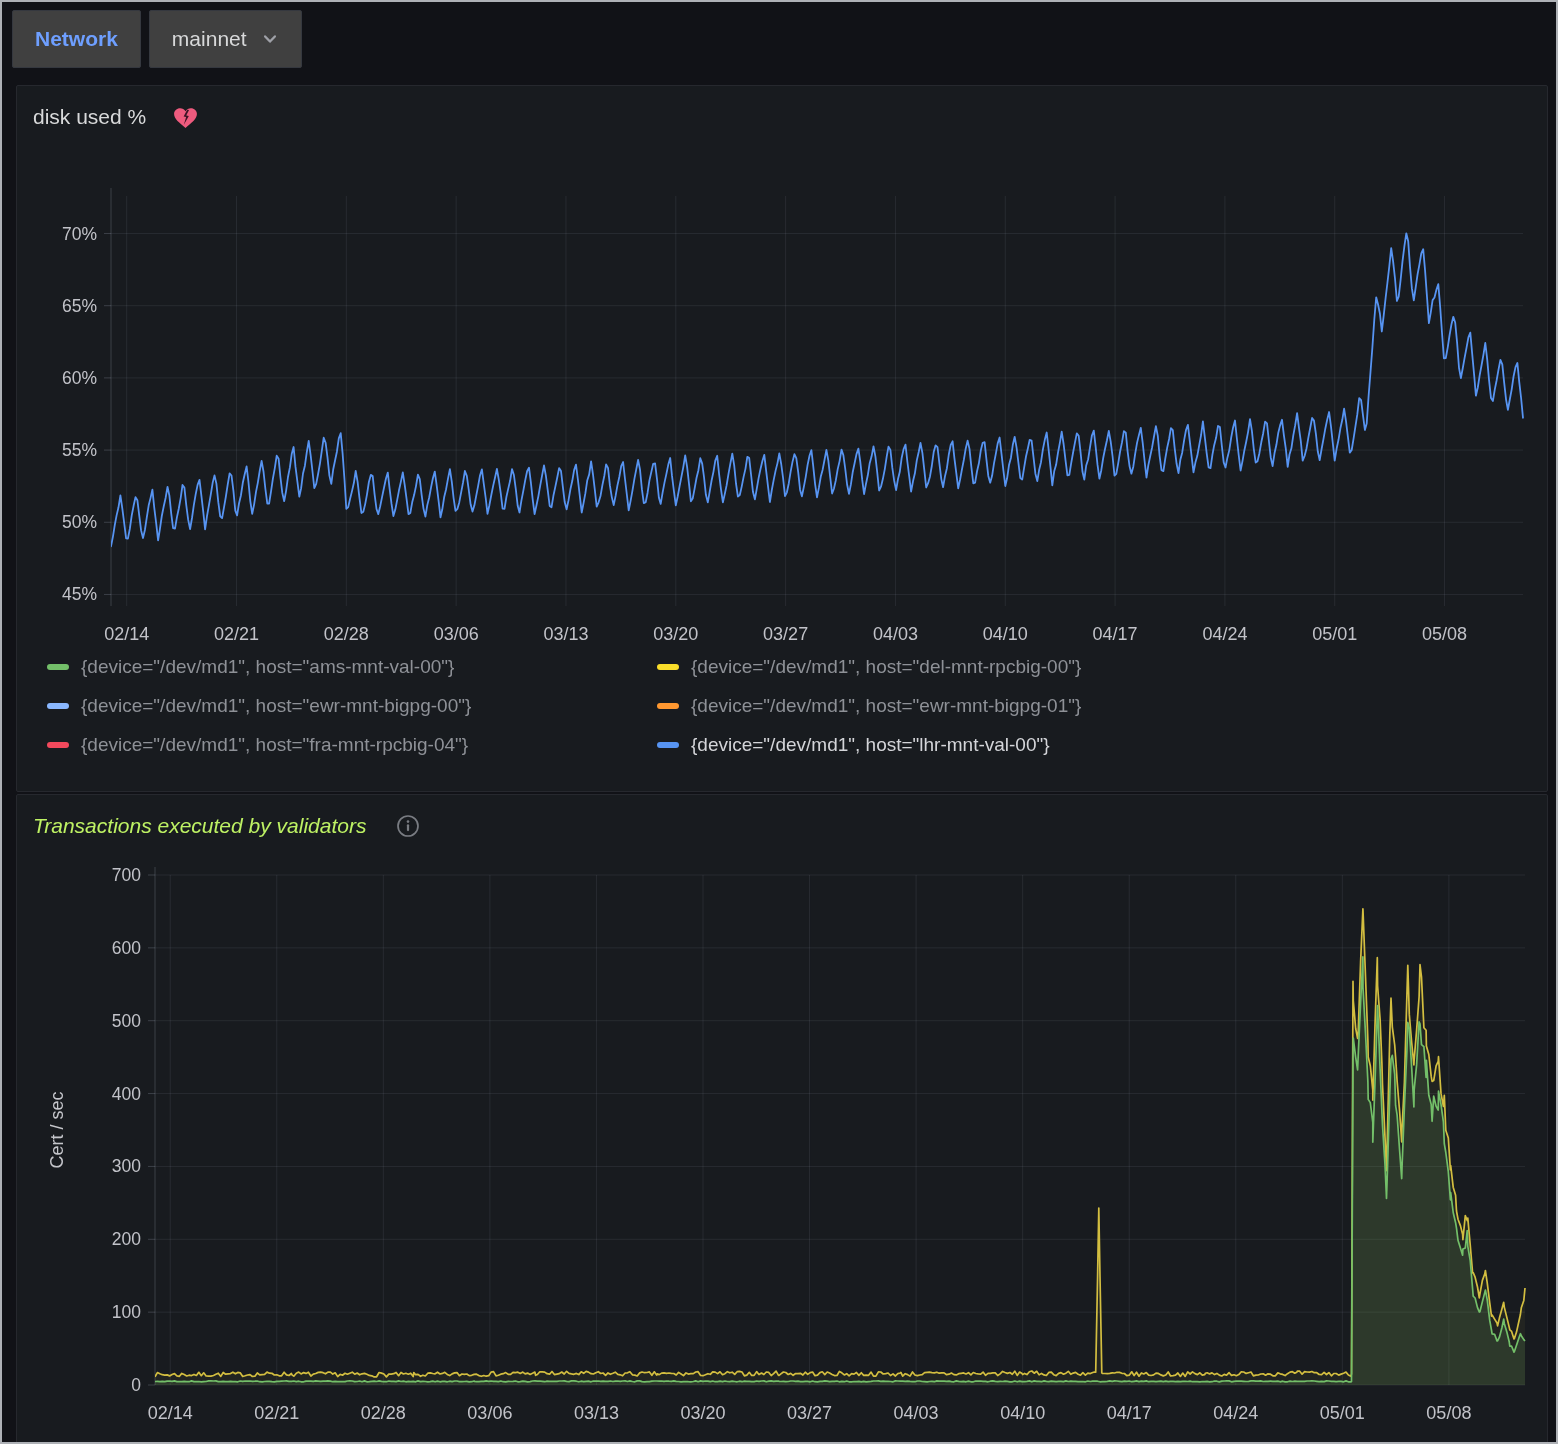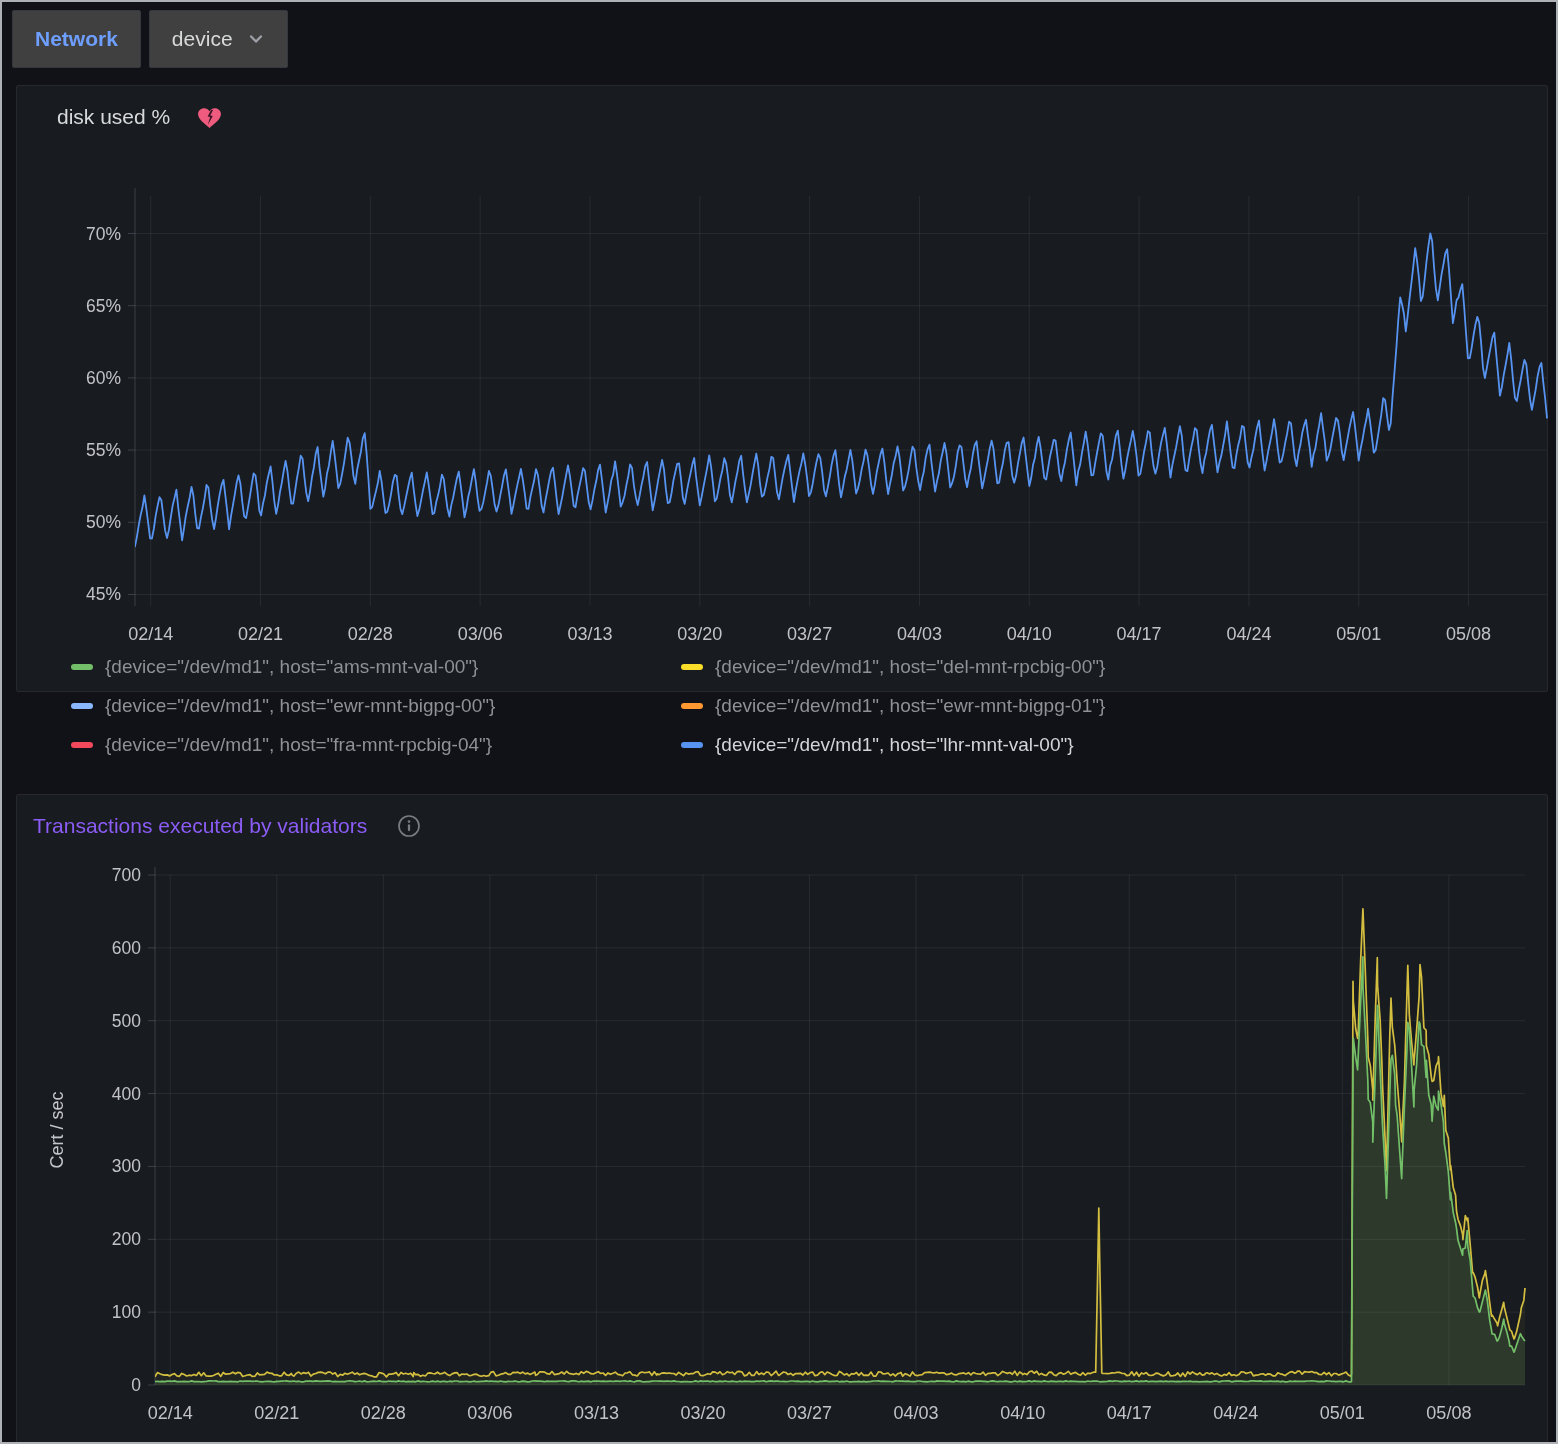--- a/index.html
+++ b/index.html
@@ -18,46 +18,46 @@
     padding:0 22px; font-size:21px;
   }
   .ctrl-label { color:#6E9FFF; font-weight:700; }
   .ctrl-value { color:#D8D9DA; font-weight:500; cursor:pointer; }
   .ctrl-value .chev { margin-left:14px; display:inline-flex; }
 
   .panel {
     position:absolute; left:14px; width:1532px;
     background:#181B1F; border:1px solid #26282E; border-radius:2px;
   }
-  .panel-1 { top:83px; height:607px;padding-left:24px; }
+  .panel-1 { top:83px; height:707px; }
   .panel-2 { top:792px; height:650px; }
   .panel-header { height:50px; display:flex; align-items:center; padding:12px 16px 0 16px; }
   .panel-title { font-size:21px; font-weight:500; color:#D8D9DA; cursor:pointer; }
-  .panel-2 .panel-title { color:#8b5cf6; }
+  .panel-2 .panel-title { color:#bef264;font-style:italic; }
   .alert-heart { margin-left:26px; display:inline-flex; cursor:pointer; }
   .info-ico { margin-left:30px; display:inline-flex; cursor:pointer; opacity:.85; }
 
   svg.chart { display:block; margin-left:16px; }
   svg.chart text { font-family:"Liberation Sans","DejaVu Sans",sans-serif; }
 
   .legend { margin:10px 16px 0 30px; display:flex; flex-wrap:wrap; }
   .legend-item { display:flex; align-items:center; margin:0 40px 17px 0; min-width:570px; cursor:pointer; }
   .swatch { width:22px; height:6px; border-radius:3px; margin-right:12px; flex:none; }
   .legend-label { font-size:19px; color:#8E9197; white-space:nowrap; }
   .legend-label.active { color:#D4D5D9; }
 </style>
 </head>
 <body>
 
 <div class="controls-row">
   <div class="ctrl-box ctrl-label">
     <span>Network</span>
   </div>
   <div class="ctrl-box ctrl-value">
-    <span>device</span>
+    <span>mainnet</span>
     <span class="chev">
       <svg width="18" height="18" viewBox="0 0 14 14">
           <polyline points="3.2,5 7,9 10.8,5" fill="none" stroke="#9FA1A8" stroke-width="1.8" stroke-linecap="round" stroke-linejoin="round"></polyline>
         </svg>
     </span>
   </div>
 </div>
 
 <div class="panel panel-1">
   <div class="panel-header">

